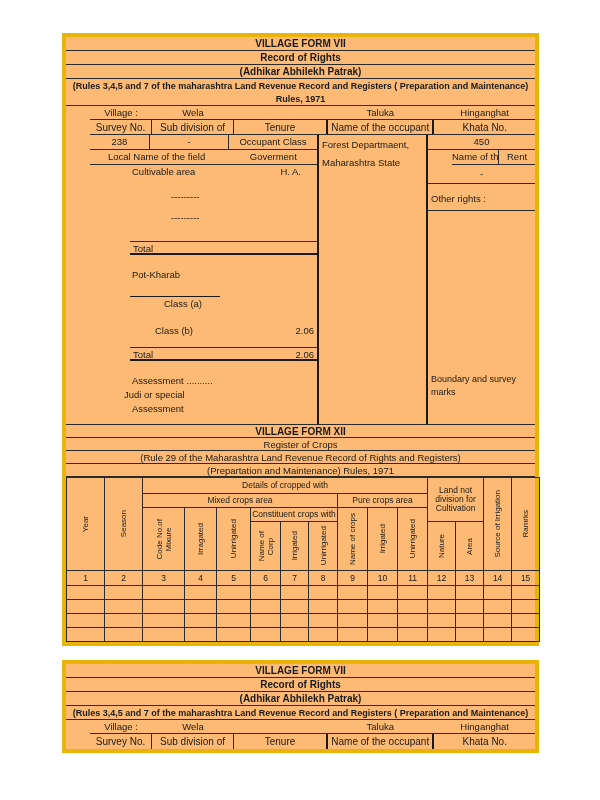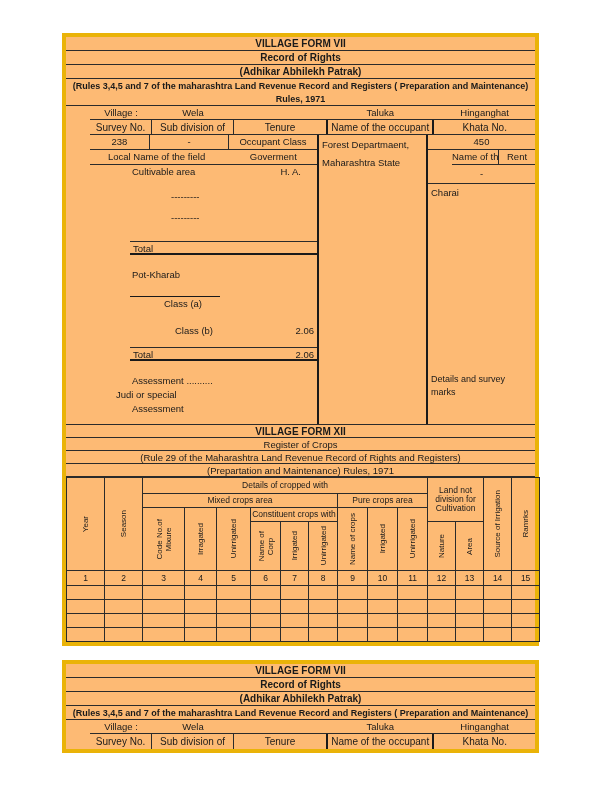--- a/index.html
+++ b/index.html
@@ -87,44 +87,44 @@
           <div class="abs" style="left:66px;top:1px">Cultivable area</div>
           <div class="abs" style="right:16px;top:1px">H.  A.</div>
           <div class="abs" style="left:105px;top:26px">---------</div>
           <div class="abs" style="left:105px;top:47px">---------</div>
           <div class="totbox" style="top:76px">
             <span>Total</span>
           </div>
           <div class="abs" style="left:66px;top:104px">Pot-Kharab</div>
           <div class="clsline" style="top:131px"></div>
           <div class="abs" style="left:98px;top:133px">Class (a)</div>
-          <div class="abs" style="left:109px;top:160px">Class (b)</div>
+          <div class="abs" style="left:89px;top:160px">Class (b)</div>
           <div class="abs" style="right:3px;top:160px">2.06</div>
           <div class="totbox" style="top:182px">
             <span>Total</span>
             <span>2.06</span>
           </div>
           <div class="abs" style="left:66px;top:210px">Assessment ..........</div>
-          <div class="abs" style="left:50px;top:224px">Judi or special</div>
+          <div class="abs" style="left:58px;top:224px">Judi or special</div>
           <div class="abs" style="left:66px;top:238px">Assessment</div>
         </div>
       </div>
 
       <div class="occcell occb ml">Forest Departmaent,
 Maharashtra State</div>
 
       <div class="khsup">
         <div class="h14 c bb">450</div>
         <div class="flexr h14 bb">
           <div class="cell c br" style="width:60px">Name of the</div>
           <div class="cell c" style="width:46px">Rent</div>
         </div>
         <div class="c bb" style="height:18px;line-height:18px;font-size:9.5px">-</div>
-        <div style="height:20px;line-height:18px;padding-left:3px;font-size:9.5px">Charai</div>
-        <div class="abs ml" style="left:3px;top:238px;line-height:13px;font-size:9px;white-space:pre-line">Details and survey
+        <div class="bb" style="height:26px;line-height:30px;padding-left:3px;font-size:9.5px">Other rights :</div>
+        <div class="abs ml" style="left:3px;top:238px;line-height:13px;font-size:9px;white-space:pre-line">Boundary and survey
 marks</div>
       </div>
     </div>
 
     <div class="r h14 c b t10" style="border-top:1px solid #2b2b2b">VILLAGE FORM XII</div>
     <div class="r c" style="height:13px;line-height:13px;font-size:9.5px">Register of Crops</div>
     <div class="r c" style="height:13px;line-height:13px;font-size:9.5px">(Rule 29 of the Maharashtra Land Revenue Record of Rights and Registers)</div>
     <div class="c" style="height:13px;line-height:13px;font-size:9.5px;border-bottom:1px solid #2b2b2b;box-sizing:border-box">(Prepartation and Maintenance) Rules, 1971</div>
 
     <table class="crops">

